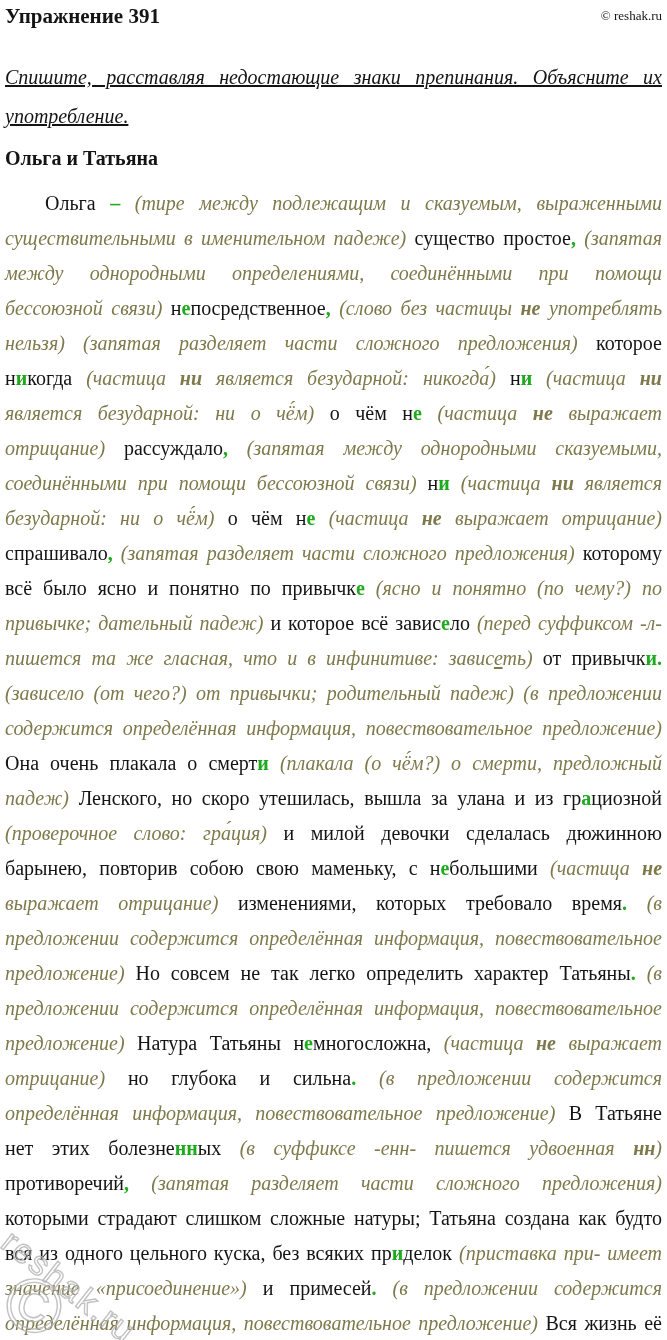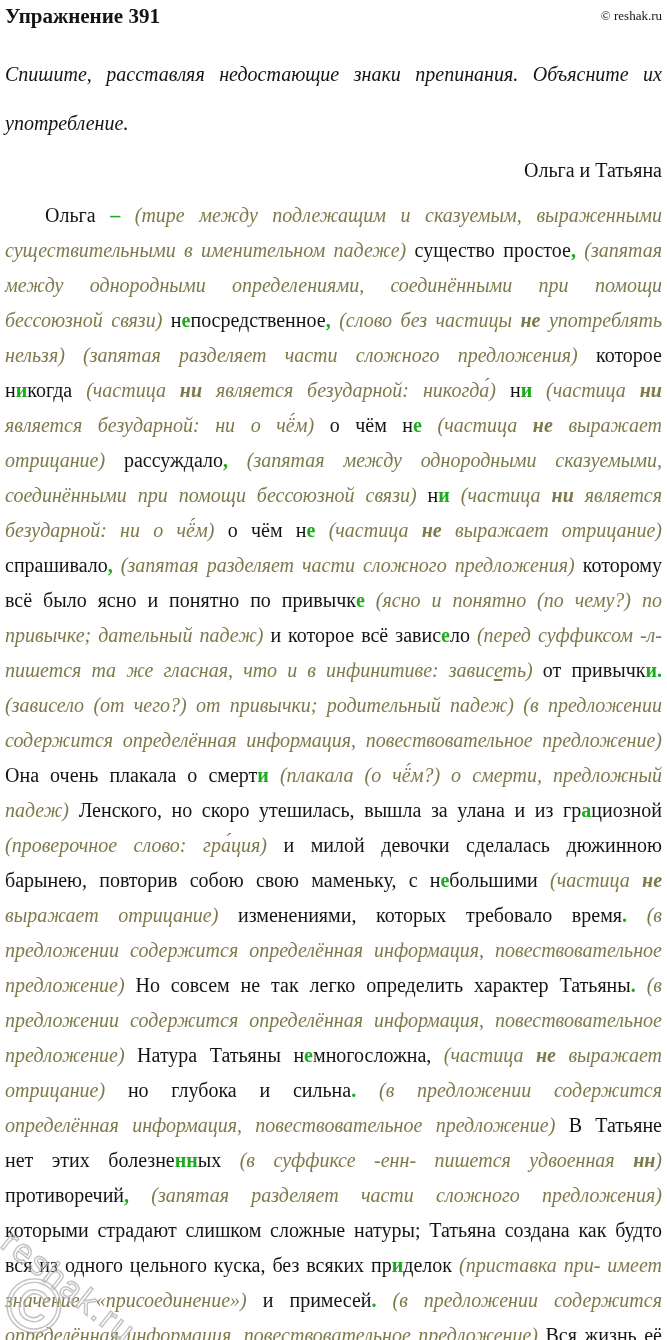--- a/index.html
+++ b/index.html
@@ -16,28 +16,29 @@
   }
   .page{padding:2px 5px 0 5px;}
   .page-header{
     display:flex;justify-content:space-between;align-items:flex-end;
     line-height:28px;
     gap:20px;
   }
   .page-title{font-size:21px;font-weight:bold;margin:0;}
   .copyright{font-size:13px;}
   .instruction{
-    margin-top:20px;
+    margin-top:28px;
     font-style:italic;
-    font-size:20px;line-height:49px;
+    font-size:20px;line-height:39px;
     text-align:justify;
+    text-decoration:underline;
   }
   .subtitle{
     margin-top:8px;
-    font-size:20px;font-weight:normal;line-height:28px;text-align:right;
+    font-size:20px;font-weight:bold;line-height:28px;
   }
   .exercise{
     margin-top:14px;
     font-size:20px;line-height:35px;
     text-align:justify;
     text-indent:40px;
     word-spacing:1.5px;
   }
   
   .s-b{color:var(--ink);}

